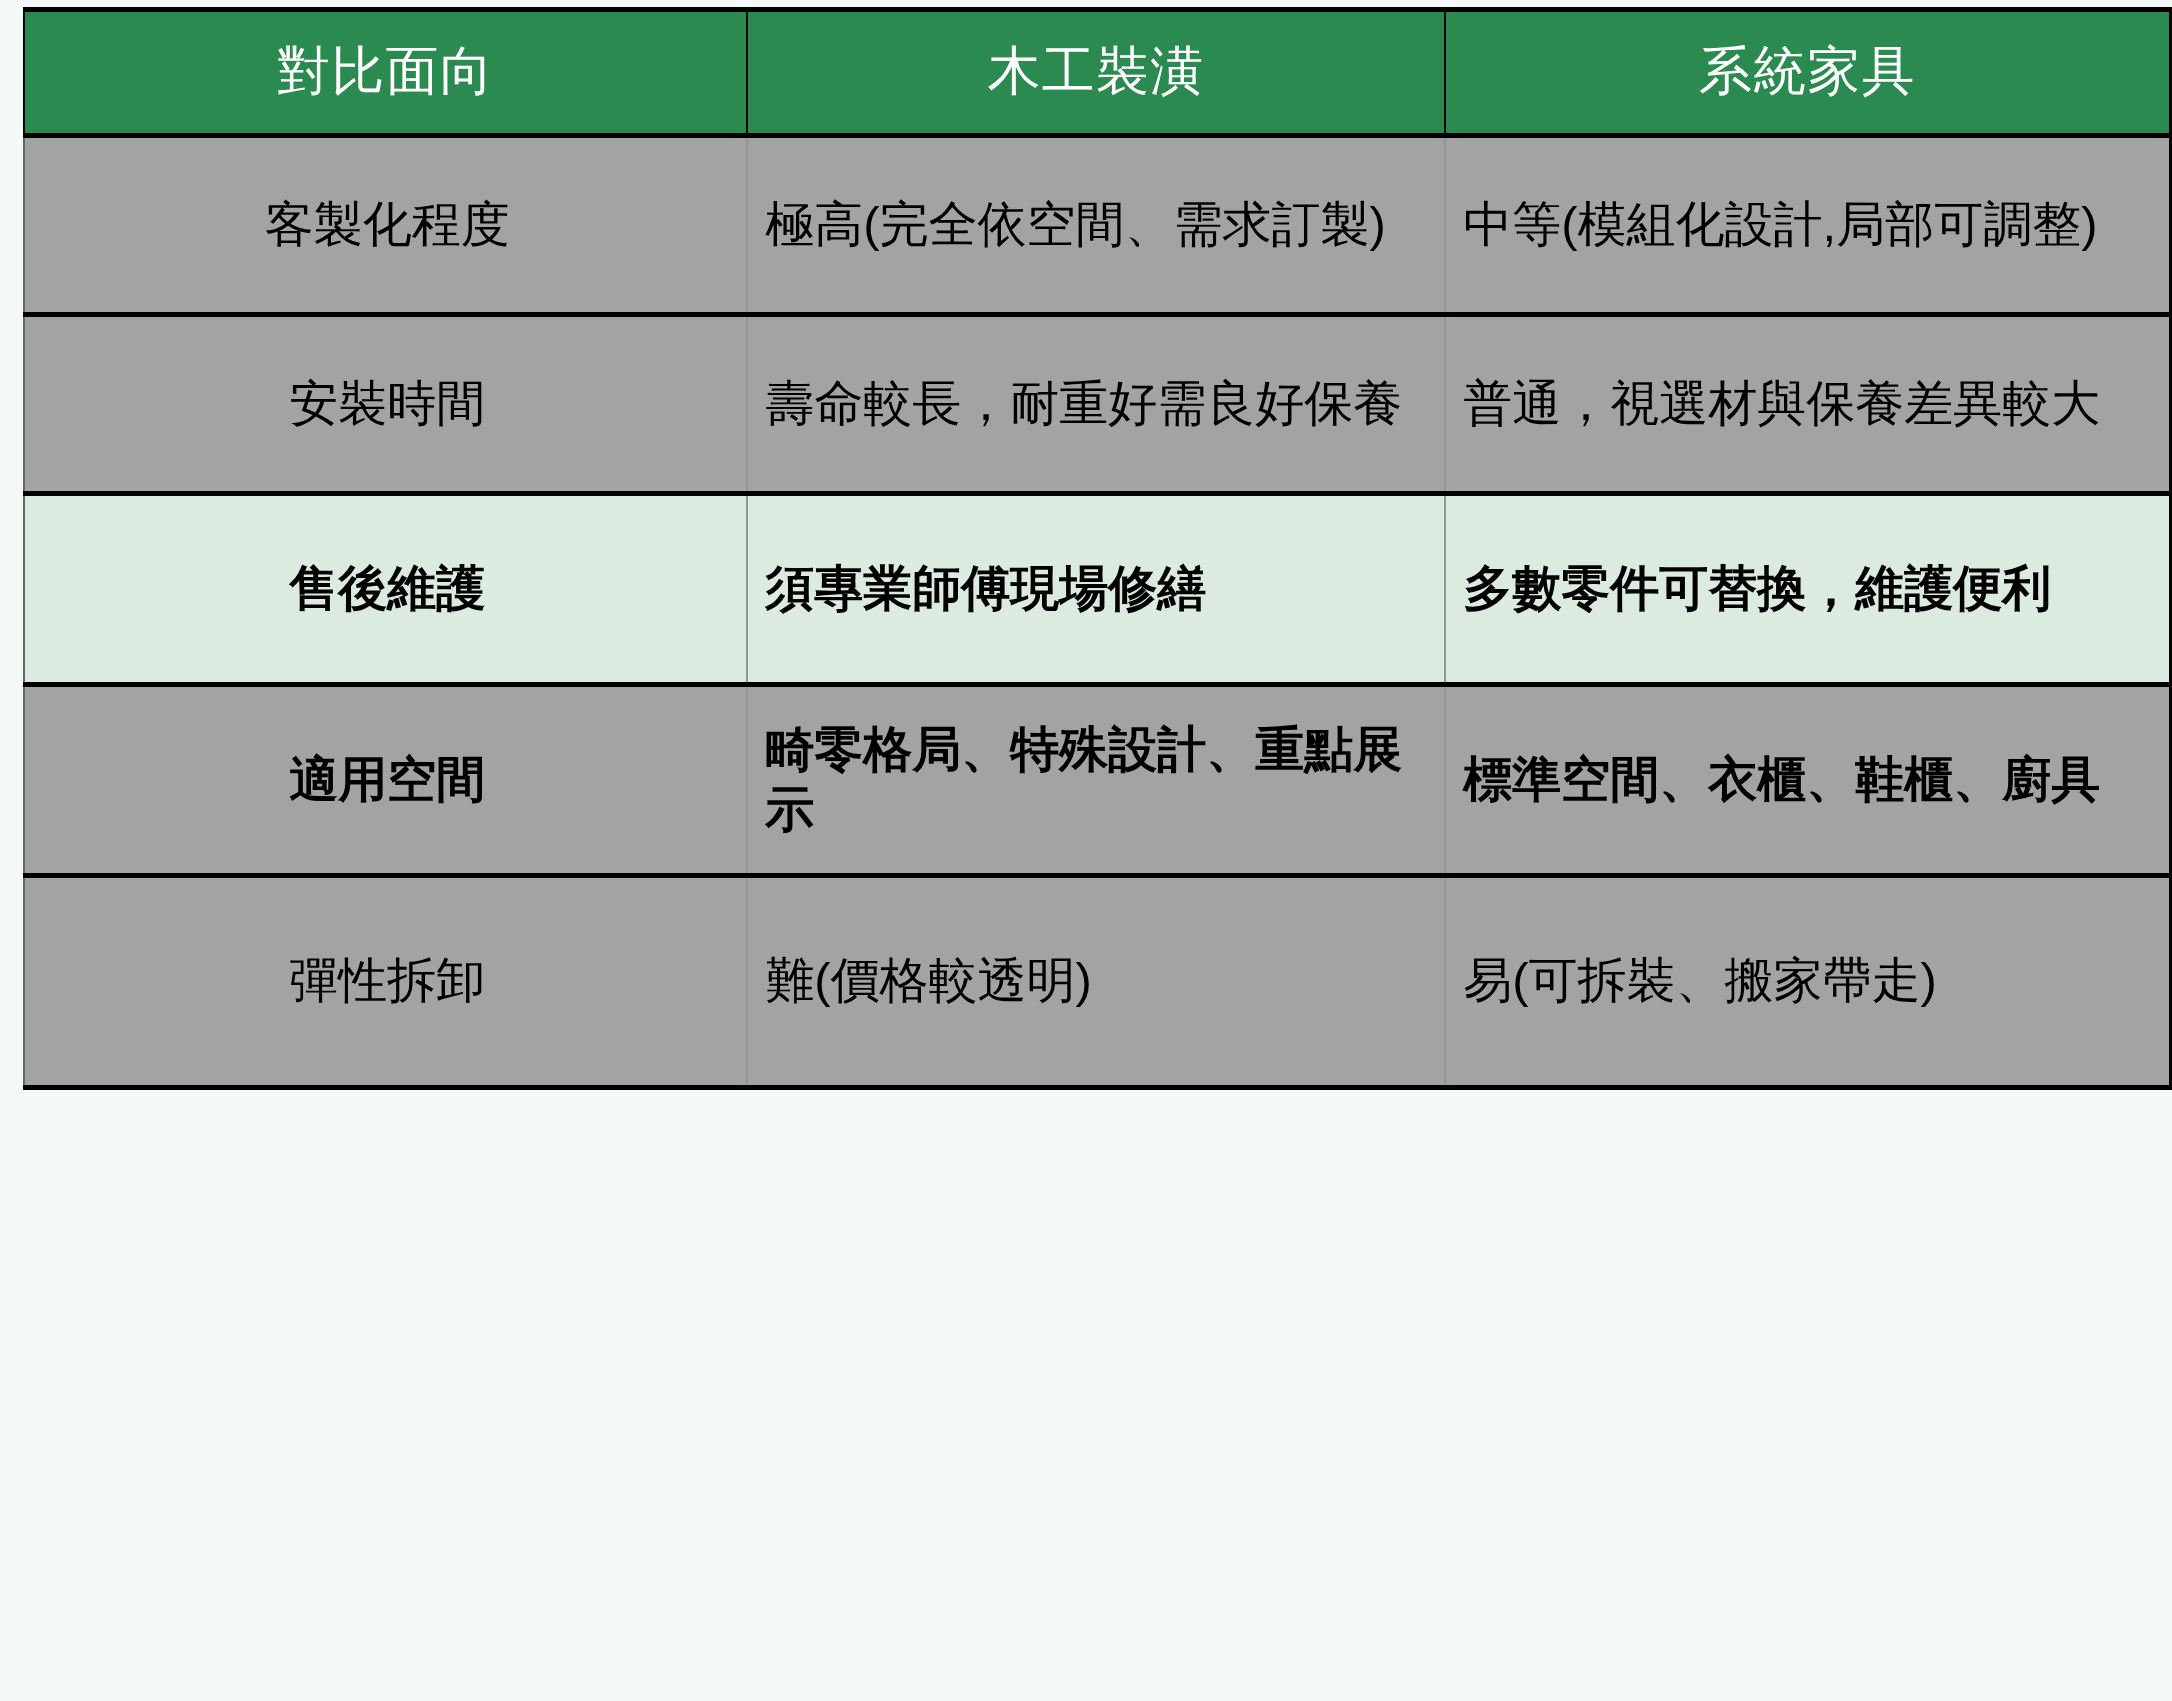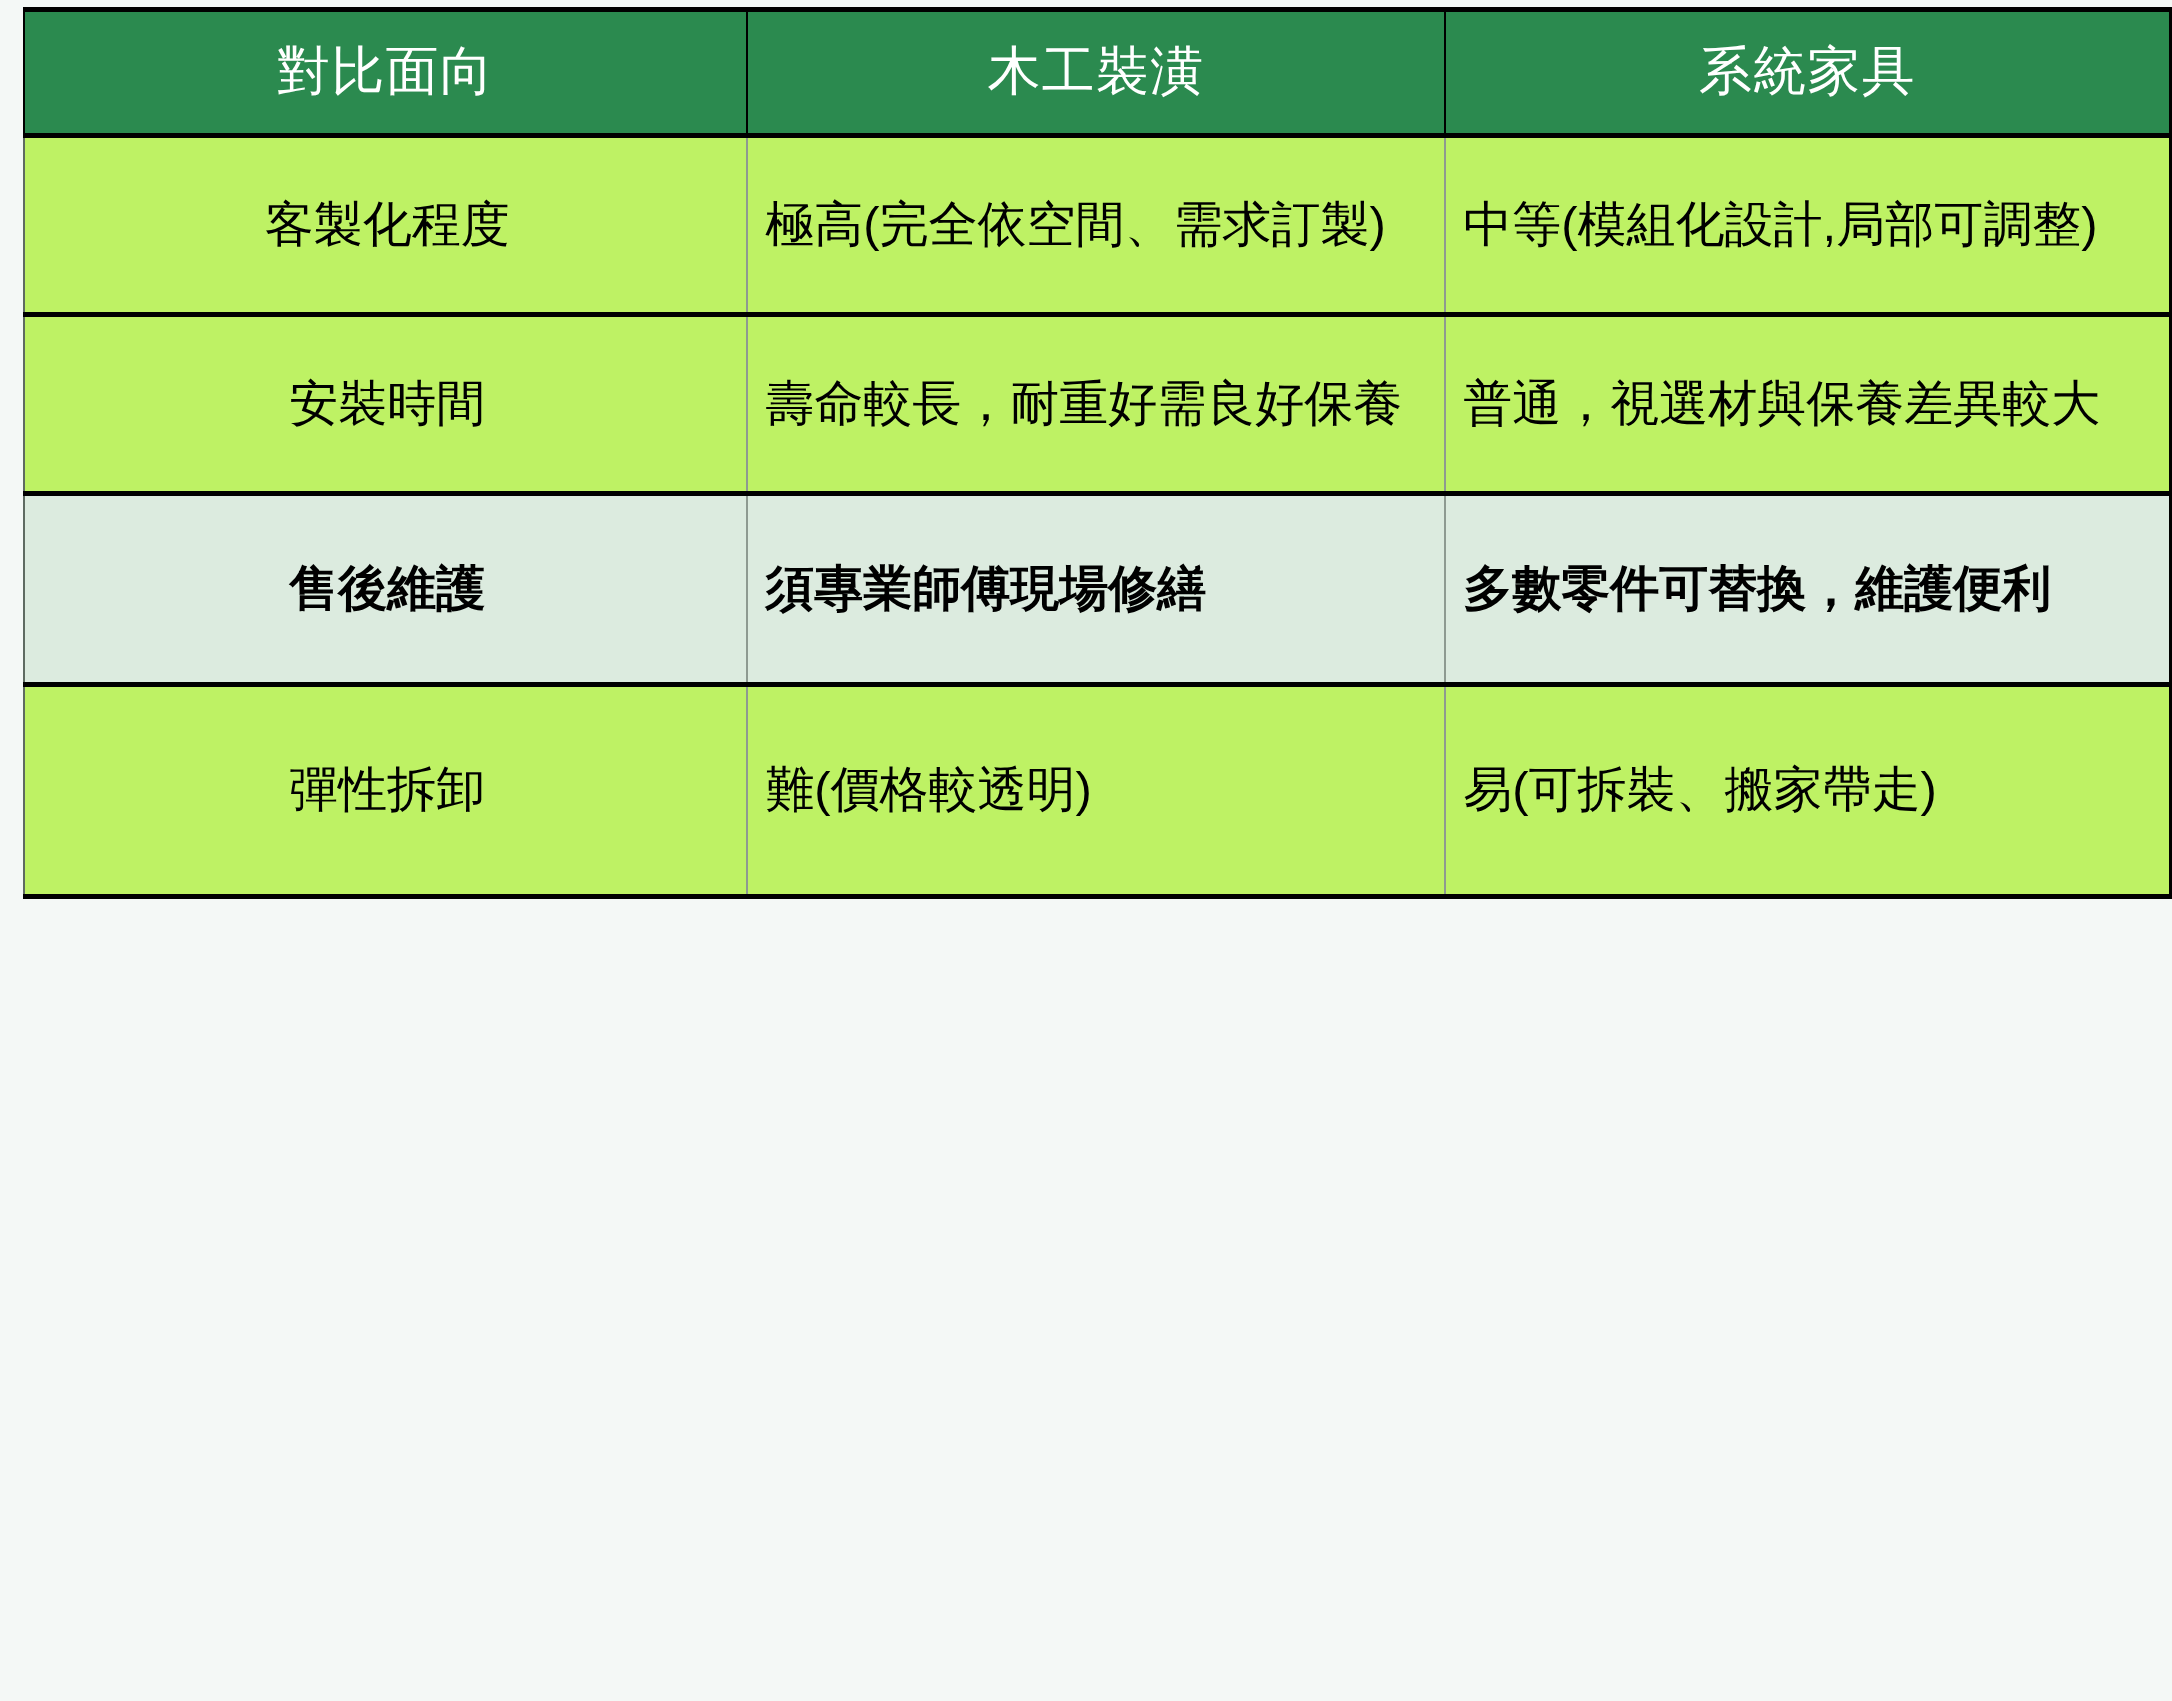--- a/index.html
+++ b/index.html
@@ -70,21 +70,21 @@
     text-align: center;
     border-left: 2.5px solid #5f6b62;
   }
   tbody td.val {
     text-align: left;
   }
   tbody td.lastcol {
     border-right: 3.7px solid #000000;
   }
   tbody tr.shade td { background: #dcebdf; }
-  tbody tr.plain td { background: #bef264; }
+  tbody tr.plain td { background: #a3a3a3; }
 
   
   tbody tr { height: 179px; }
   tbody tr.tall { height: 191px; font-weight: bold; }
   tbody tr.tallest { height: 212px; padding-left: 45px; }
 </style>
 </head>
 <body>
 
 <div id="table-wrap">
@@ -110,20 +110,25 @@
       <tr class="plain">
         <td class="label">安裝時間</td>
         <td class="val">壽命較長，耐重好需良好保養</td>
         <td class="val lastcol">普通，視選材與保養差異較大</td>
       </tr>
       <tr class="shade tall">
         <td class="label">售後維護</td>
         <td class="val">須專業師傅現場修繕</td>
         <td class="val lastcol">多數零件可替換，維護便利</td>
       </tr>
+      <tr class="plain tall">
+        <td class="label">適用空間</td>
+        <td class="val">畸零格局、特殊設計、重點展示</td>
+        <td class="val lastcol">標準空間、衣櫃、鞋櫃、廚具</td>
+      </tr>
       <tr class="plain tallest">
         <td class="label">彈性拆卸</td>
         <td class="val">難(價格較透明)</td>
         <td class="val lastcol">易(可拆裝、搬家帶走)</td>
       </tr>
     </tbody>
   </table>
 </div>
 
 

